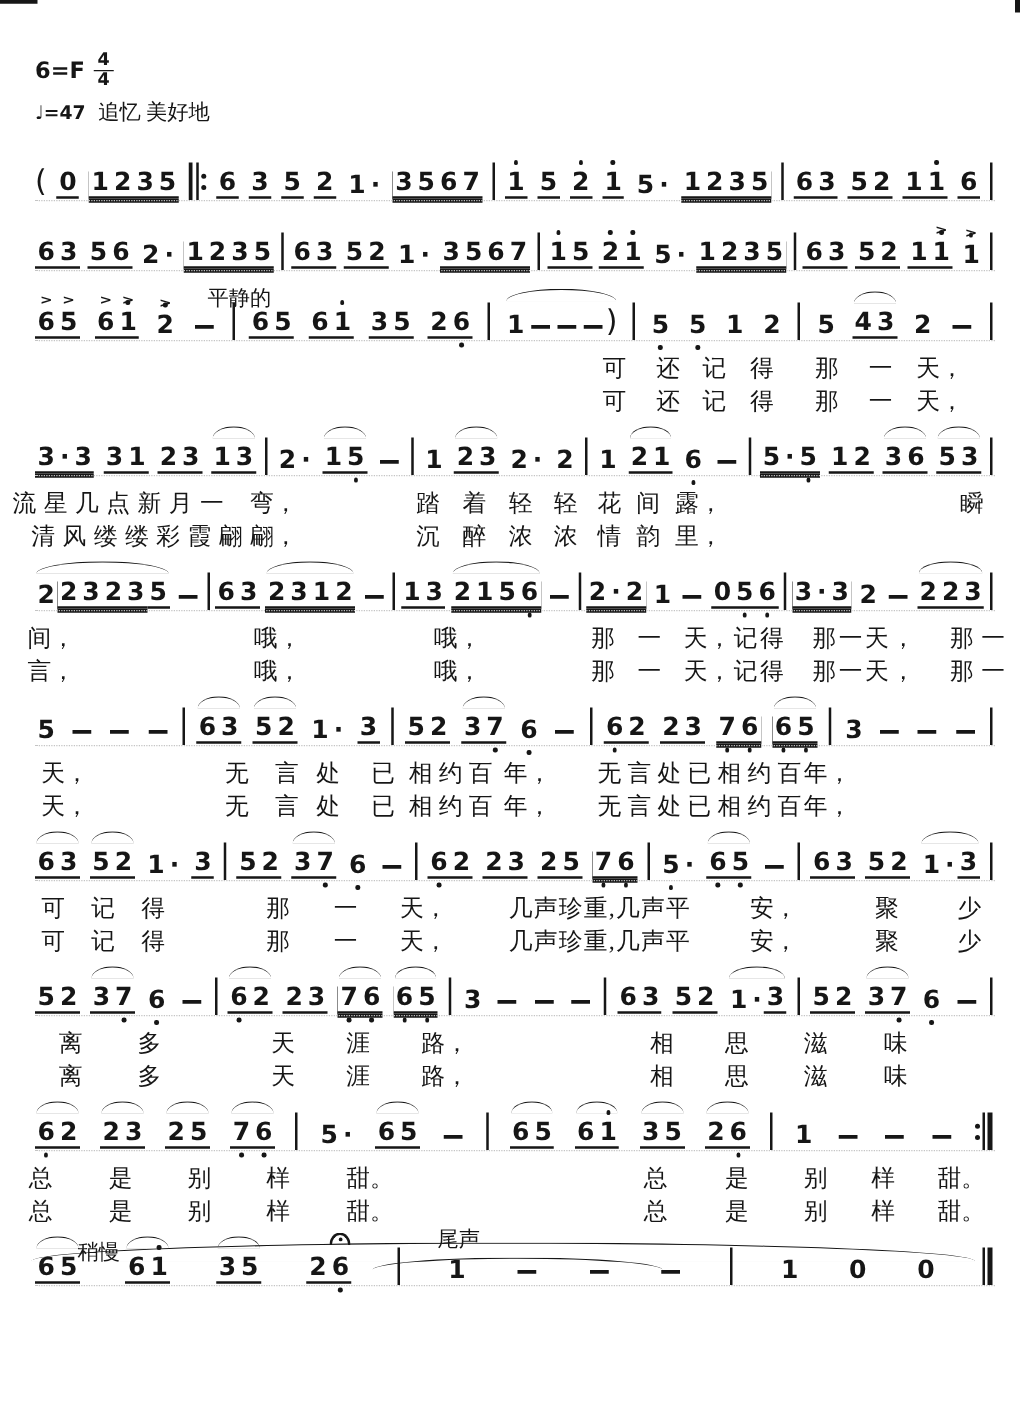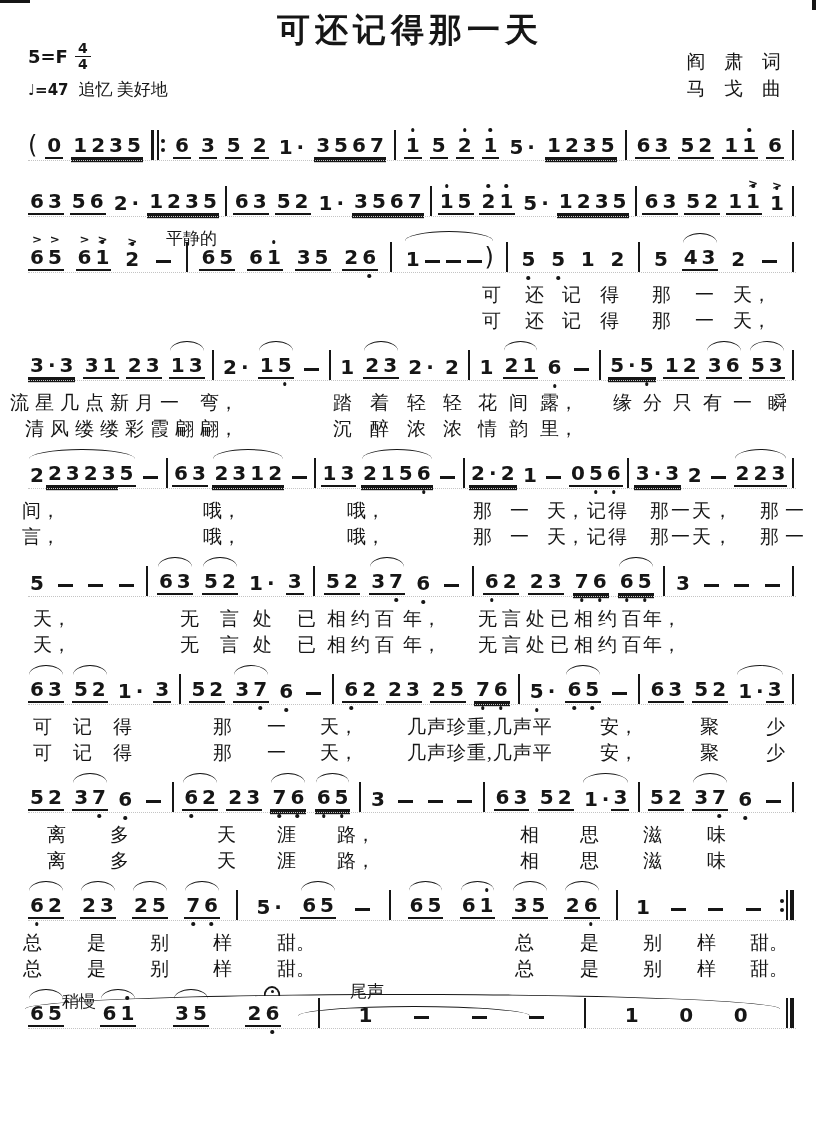--- a/index.html
+++ b/index.html
@@ -55,37 +55,32 @@
   .ov-arc{position:absolute;height:12px;border-top:1.8px solid #161616;
           border-radius:50% 50% 0 0/100% 100% 0 0;z-index:1;}
   .artifact{position:absolute;background:#161616;}
 </style>
 </head>
 <body>
 
 <div class="hdr">
   <div class="artifact" style="left:0;top:0;width:30px;height:3px;"></div>
   <div class="artifact" style="right:4px;top:0;width:4px;height:10px;"></div>
-  <div class="title">可还记得那一天</div>
   <div class="keyblock">
     <div class="key-row">
-      <span>5=F</span>
+      <span>6=F</span>
       <span class="frac">
         <span class="fnum">4</span>
         <span class="fden">4</span>
       </span>
     </div>
     <div class="tempo-row">
       <span class="tempo-val">♩=47</span>
       <span>追忆  美好地</span>
     </div>
-  </div>
-  <div class="credits">
-    <div>阎 肃 词</div>
-    <div>马 戈 曲</div>
   </div>
 </div>
 
 <div id="systems">
     <div class="system">
       <div class="melody">
         <span class="paren">(</span>
         <span class="note u1">
           <span class="d">0</span>
         </span>
@@ -425,21 +420,20 @@
       <div class="lyr">
         <span class="ly" style="left: 10px; letter-spacing: 6px;">流星几点新月一</span>
         <span class="ly" style="left: 200px;">弯，</span>
         <span class="ly" style="left: 333px;">踏</span>
         <span class="ly" style="left: 370px;">着</span>
         <span class="ly" style="left: 407px;">轻</span>
         <span class="ly" style="left: 443px;">轻</span>
         <span class="ly" style="left: 478px;">花</span>
         <span class="ly" style="left: 509px;">间</span>
         <span class="ly" style="left: 540px;">露，</span>
-        <span class="ly" style="left: 613px; letter-spacing: 11px;">缘分只有一</span>
         <span class="ly" style="left: 768px;">瞬</span>
       </div>
       <div class="lyr">
         <span class="ly" style="left: 25px; letter-spacing: 6px;">清风缕缕彩霞翩</span>
         <span class="ly" style="left: 200px;">翩，</span>
         <span class="ly" style="left: 333px;">沉</span>
         <span class="ly" style="left: 370px;">醉</span>
         <span class="ly" style="left: 407px;">浓</span>
         <span class="ly" style="left: 443px;">浓</span>
         <span class="ly" style="left: 478px;">情</span>

